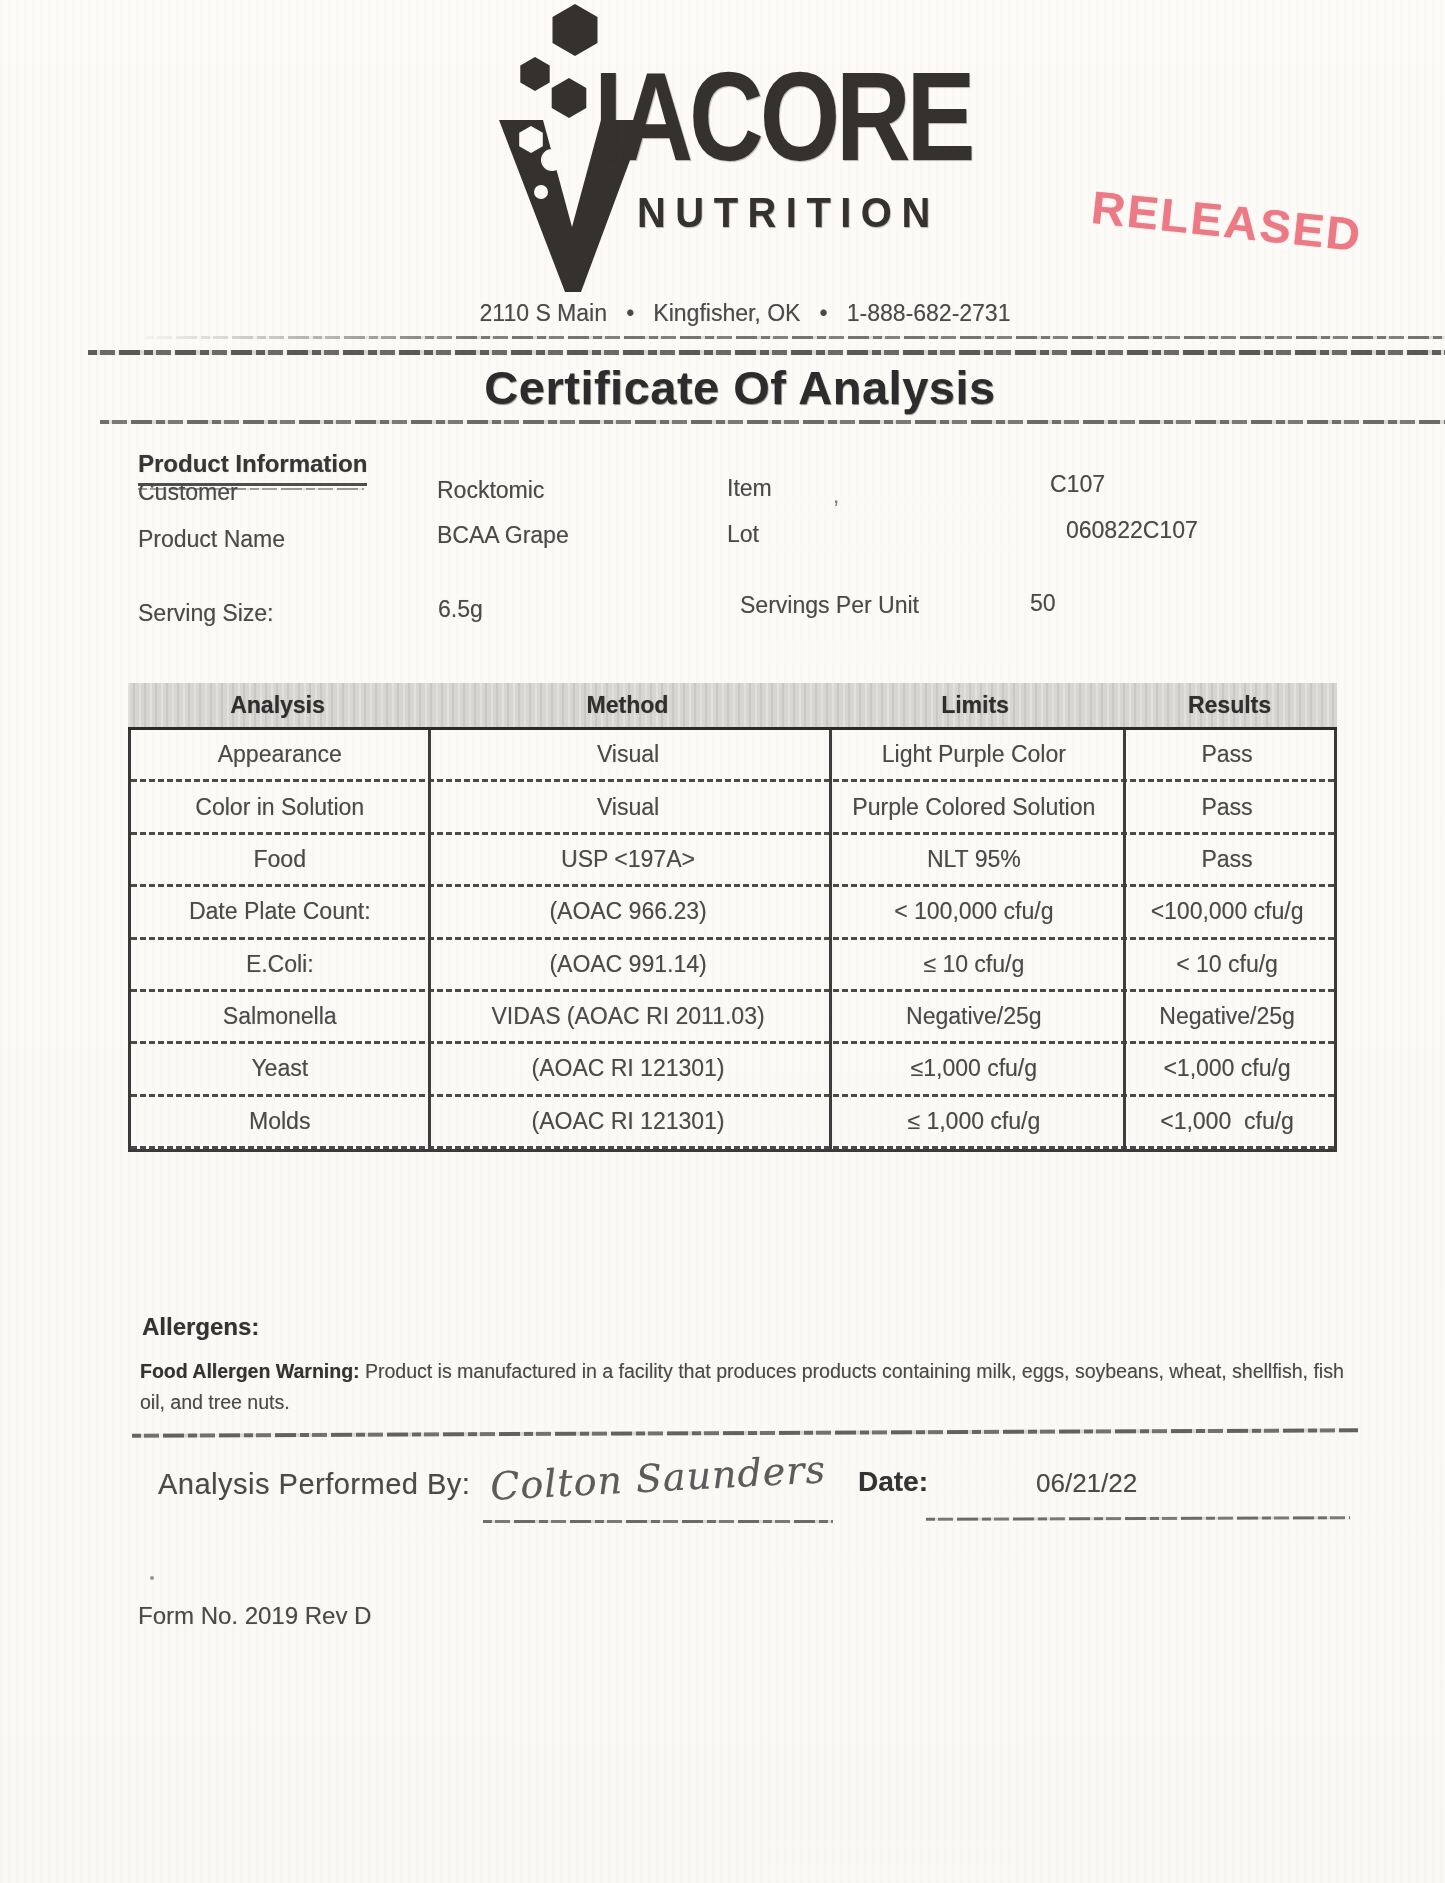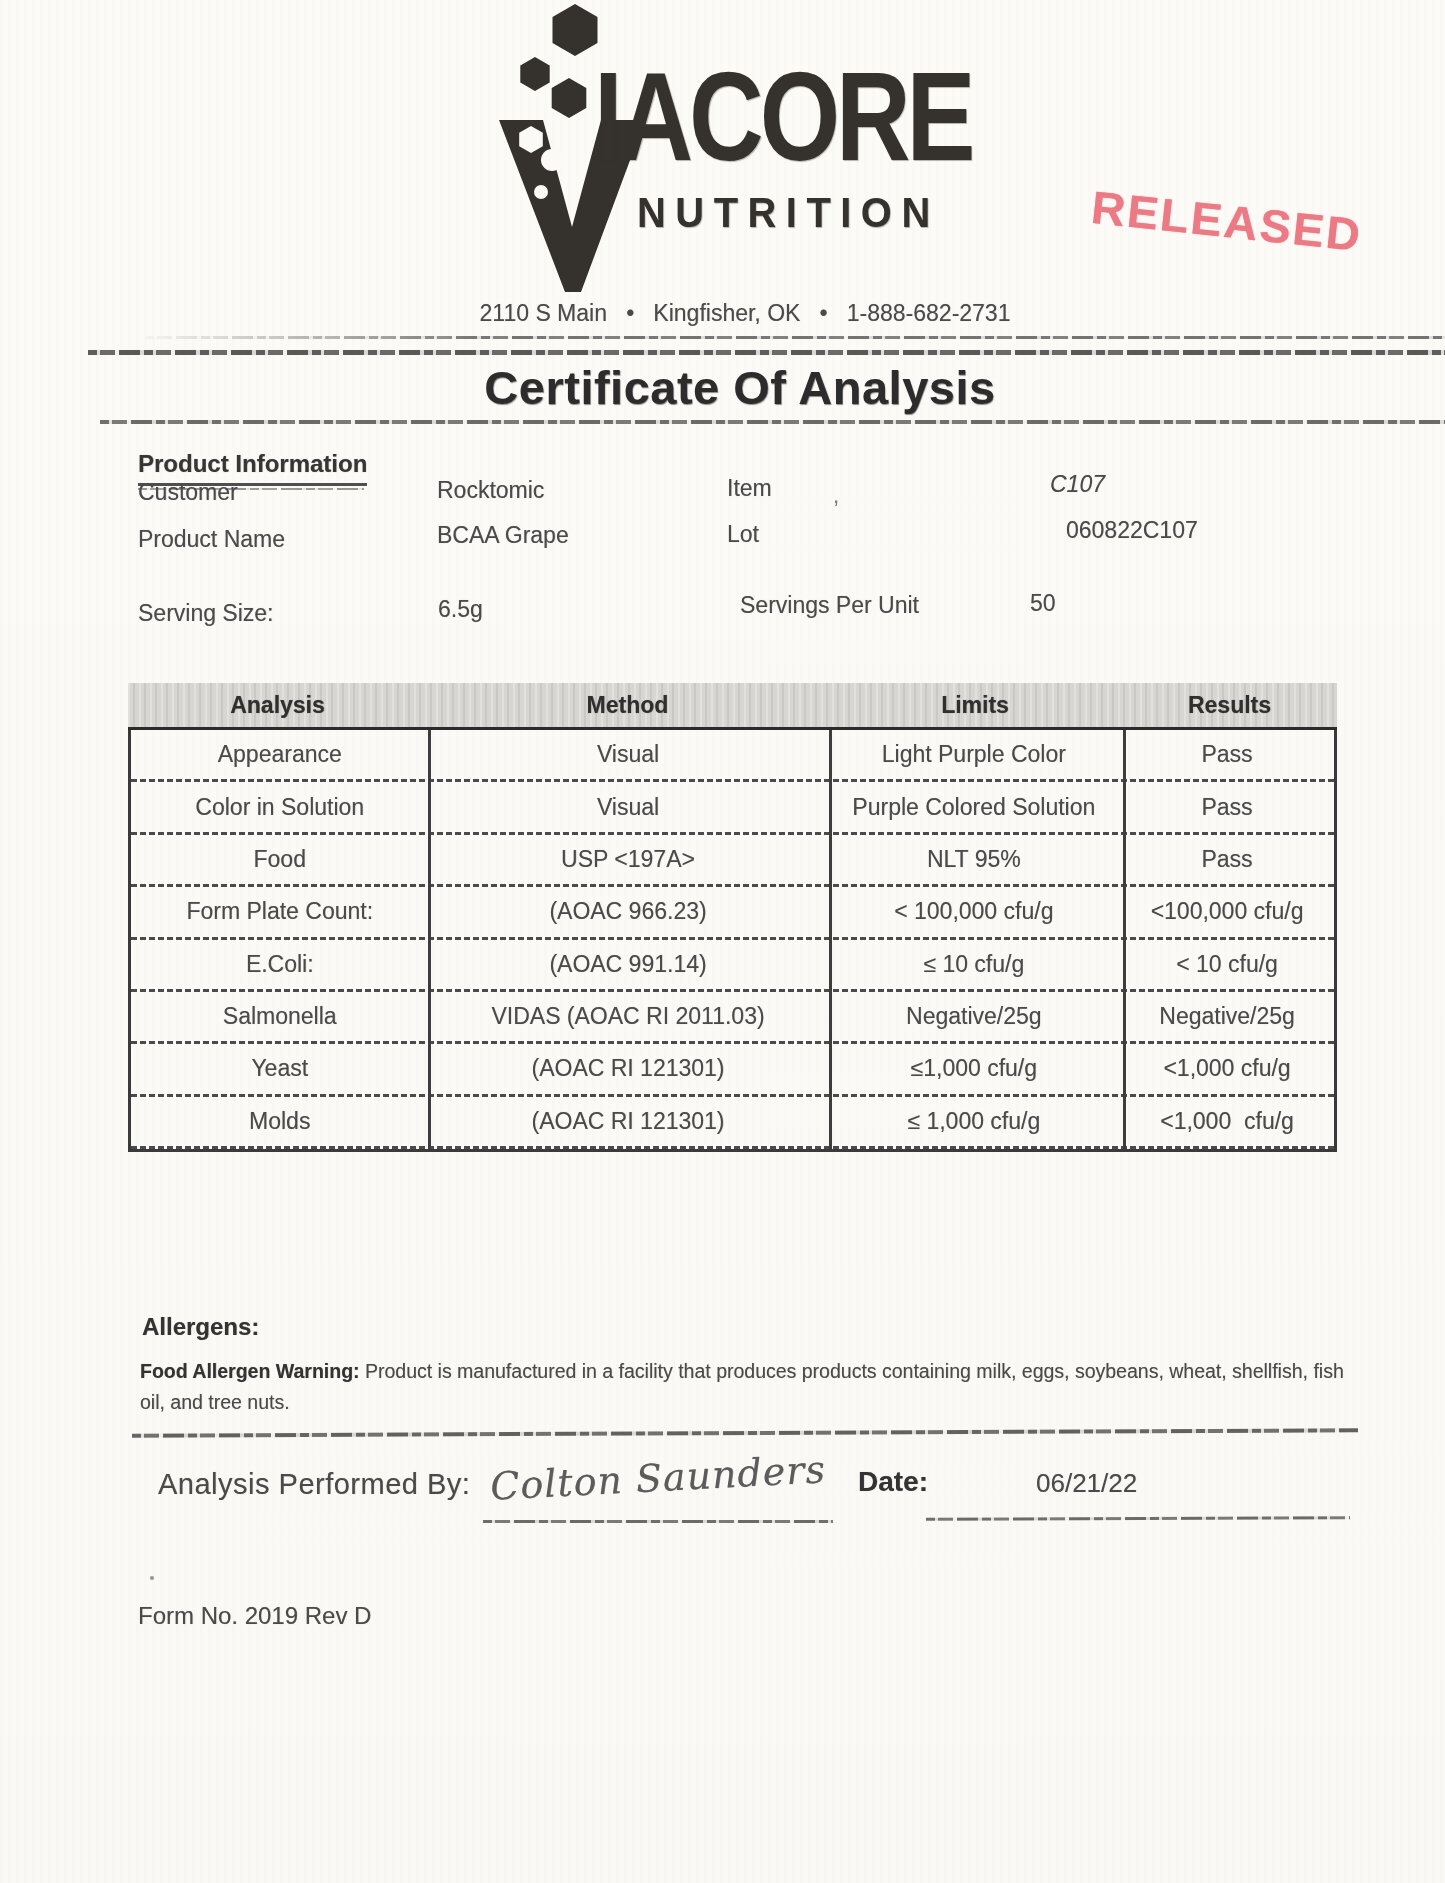--- a/index.html
+++ b/index.html
@@ -127,21 +127,21 @@
 
   <div class="abs scanline" style="left:100px;top:420px;width:1345px;height:3.5px;opacity:.8;"></div>
 
   <div class="abs section-heading" style="left:138px;top:450px;">Product Information</div>
   <div class="abs scanline" style="left:138px;top:488px;width:226px;height:2px;opacity:.55;"></div>
 
   <div class="abs field-label ink" style="left:138px;top:479px;">Customer</div>
   <div class="abs field-value ink" style="left:437px;top:477px;">Rocktomic</div>
   <div class="abs field-label ink" style="left:727px;top:475px;">Item</div>
   <div class="abs ink" style="left:833px;top:483px;font-size:22px;opacity:.7;">,</div>
-  <div class="abs field-value ink" style="left:1050px;top:471px;font-style:italic;">C107</div>
+  <div class="abs field-value ink" style="left:1050px;top:471px;">C107</div>
 
   <div class="abs field-label ink" style="left:138px;top:526px;">Product Name</div>
   <div class="abs field-value ink" style="left:437px;top:522px;">BCAA Grape</div>
   <div class="abs field-label ink" style="left:727px;top:521px;">Lot</div>
   <div class="abs field-value ink" style="left:1050px;top:517px;margin-left:16px;">060822C107</div>
 
   <div class="abs field-label ink" style="left:138px;top:600px;">Serving Size:</div>
   <div class="abs field-value ink" style="left:438px;top:596px;">6.5g</div>
   <div class="abs field-label ink" style="left:740px;top:592px;">Servings Per Unit</div>
   <div class="abs field-value ink" style="left:1030px;top:590px;">50</div>
@@ -166,21 +166,21 @@
       <span class="c3">Purple Colored Solution</span>
       <span class="c4">Pass</span>
     </div>
     <div class="t-row">
       <span class="c1">Food</span>
       <span class="c2">USP &lt;197A&gt;</span>
       <span class="c3">NLT 95%</span>
       <span class="c4">Pass</span>
     </div>
     <div class="t-row">
-      <span class="c1">Form Plate Count:</span>
+      <span class="c1">Date Plate Count:</span>
       <span class="c2">(AOAC 966.23)</span>
       <span class="c3">&lt; 100,000 cfu/g</span>
       <span class="c4">&lt;100,000 cfu/g</span>
     </div>
     <div class="t-row">
       <span class="c1">E.Coli:</span>
       <span class="c2">(AOAC 991.14)</span>
       <span class="c3">≤ 10 cfu/g</span>
       <span class="c4">&lt; 10 cfu/g</span>
     </div>

